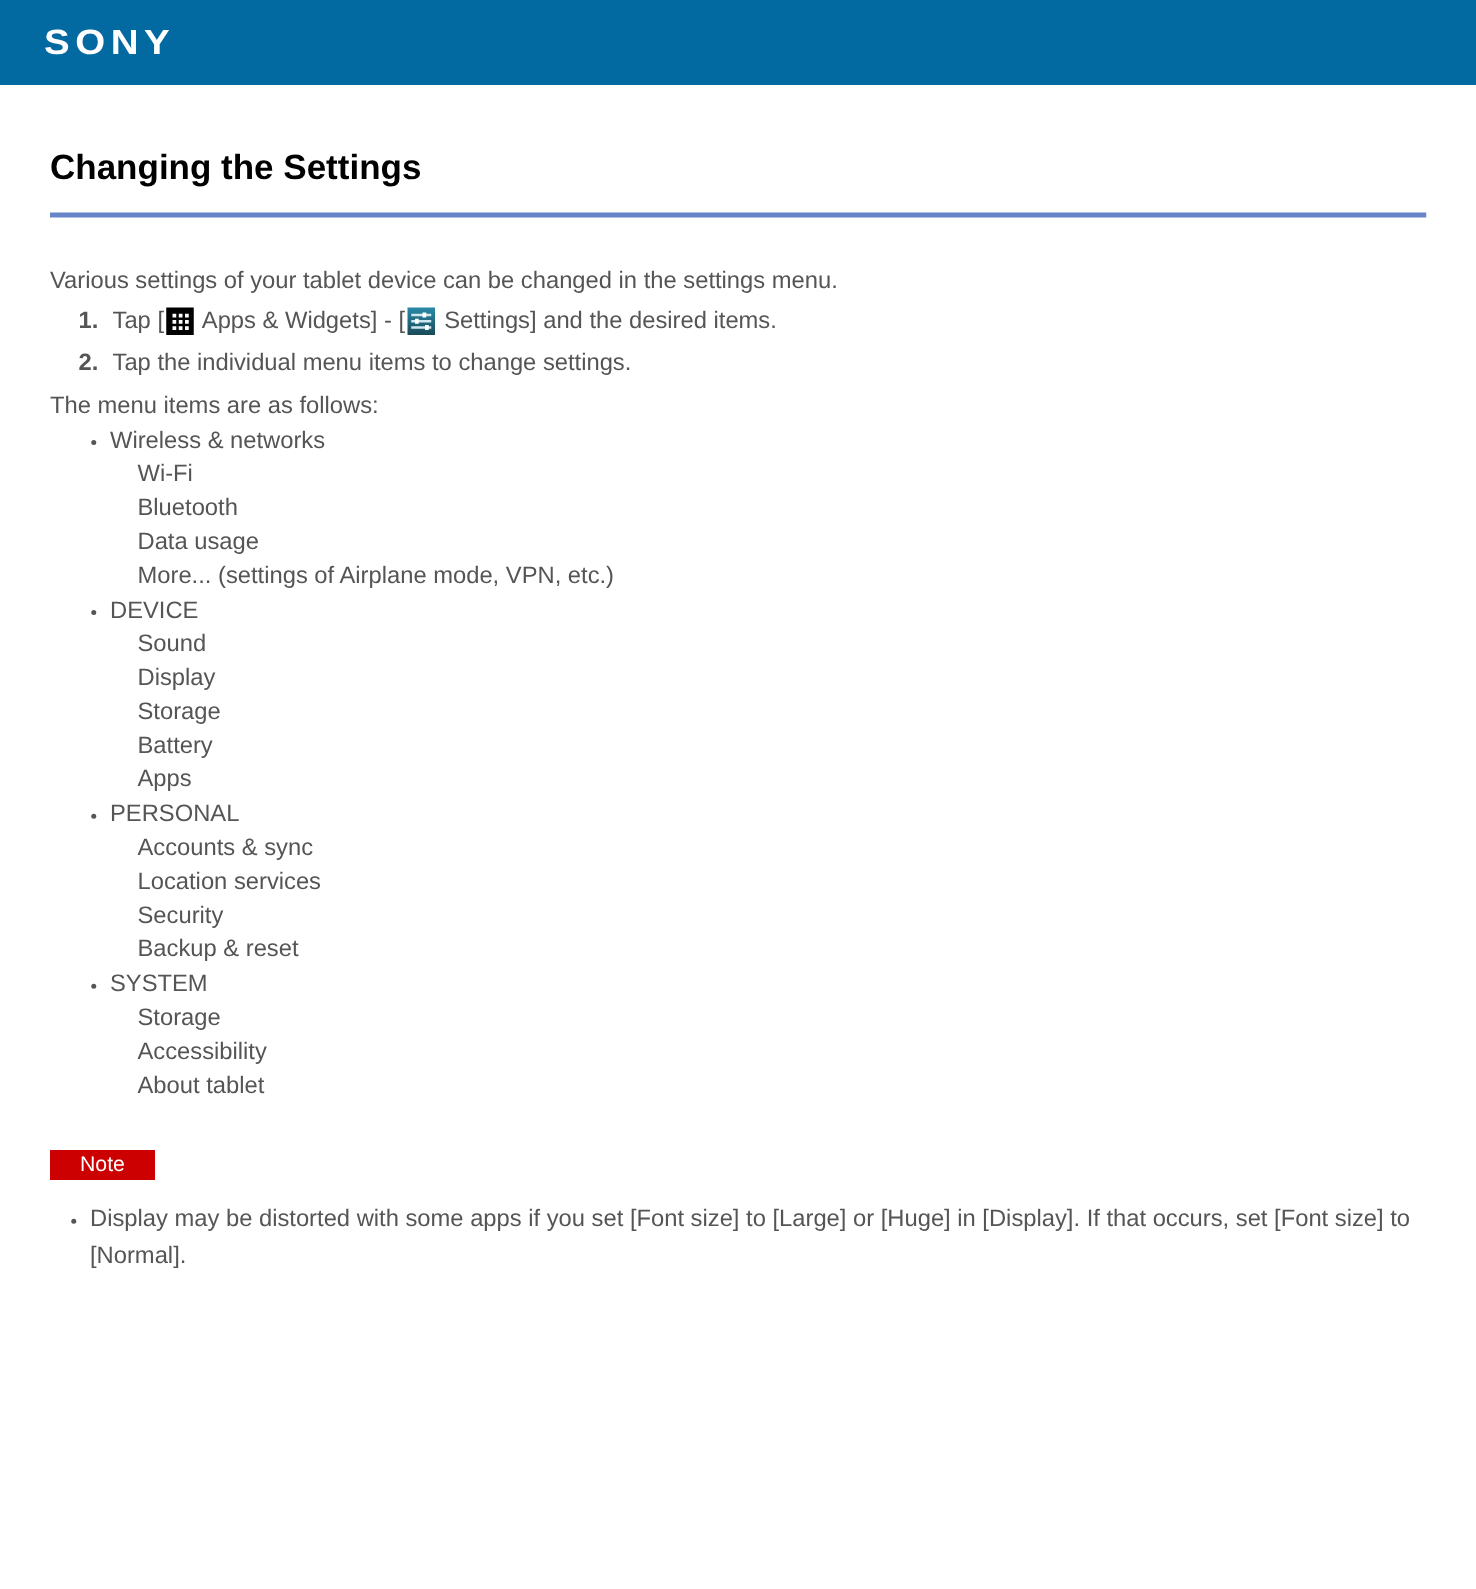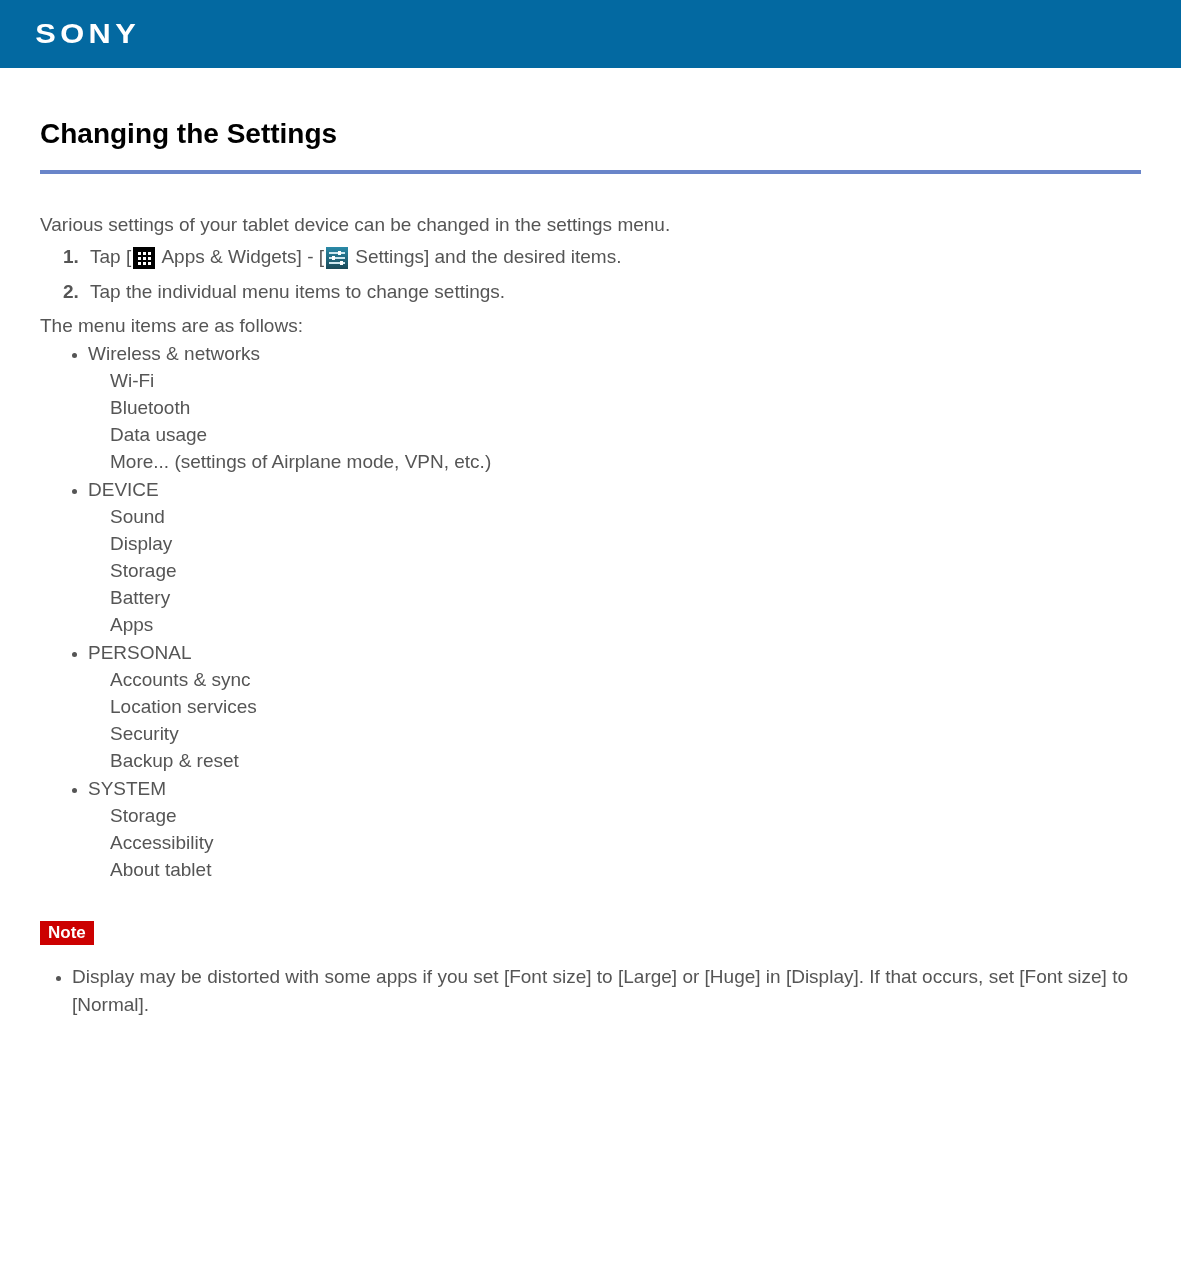--- a/index.html
+++ b/index.html
@@ -116,22 +116,22 @@
   .sub-list li {
     margin: 5px 0;
   }
   .note-block {
     margin-top: 40px;
   }
   .note-label {
     display: inline-block;
     background: #c00;
     color: #fff;
-    font-weight: bold;
-    padding: 2px 8px;
+    font-weight: normal;
+    padding: 2px 24px;
     font-size: 17px;
     margin-bottom: 10px;
   }
   .note-list {
     padding-left: 32px;
     margin: 8px 0;
   }
   .note-list li::marker {
     color: #555;
     font-size: 16px;

